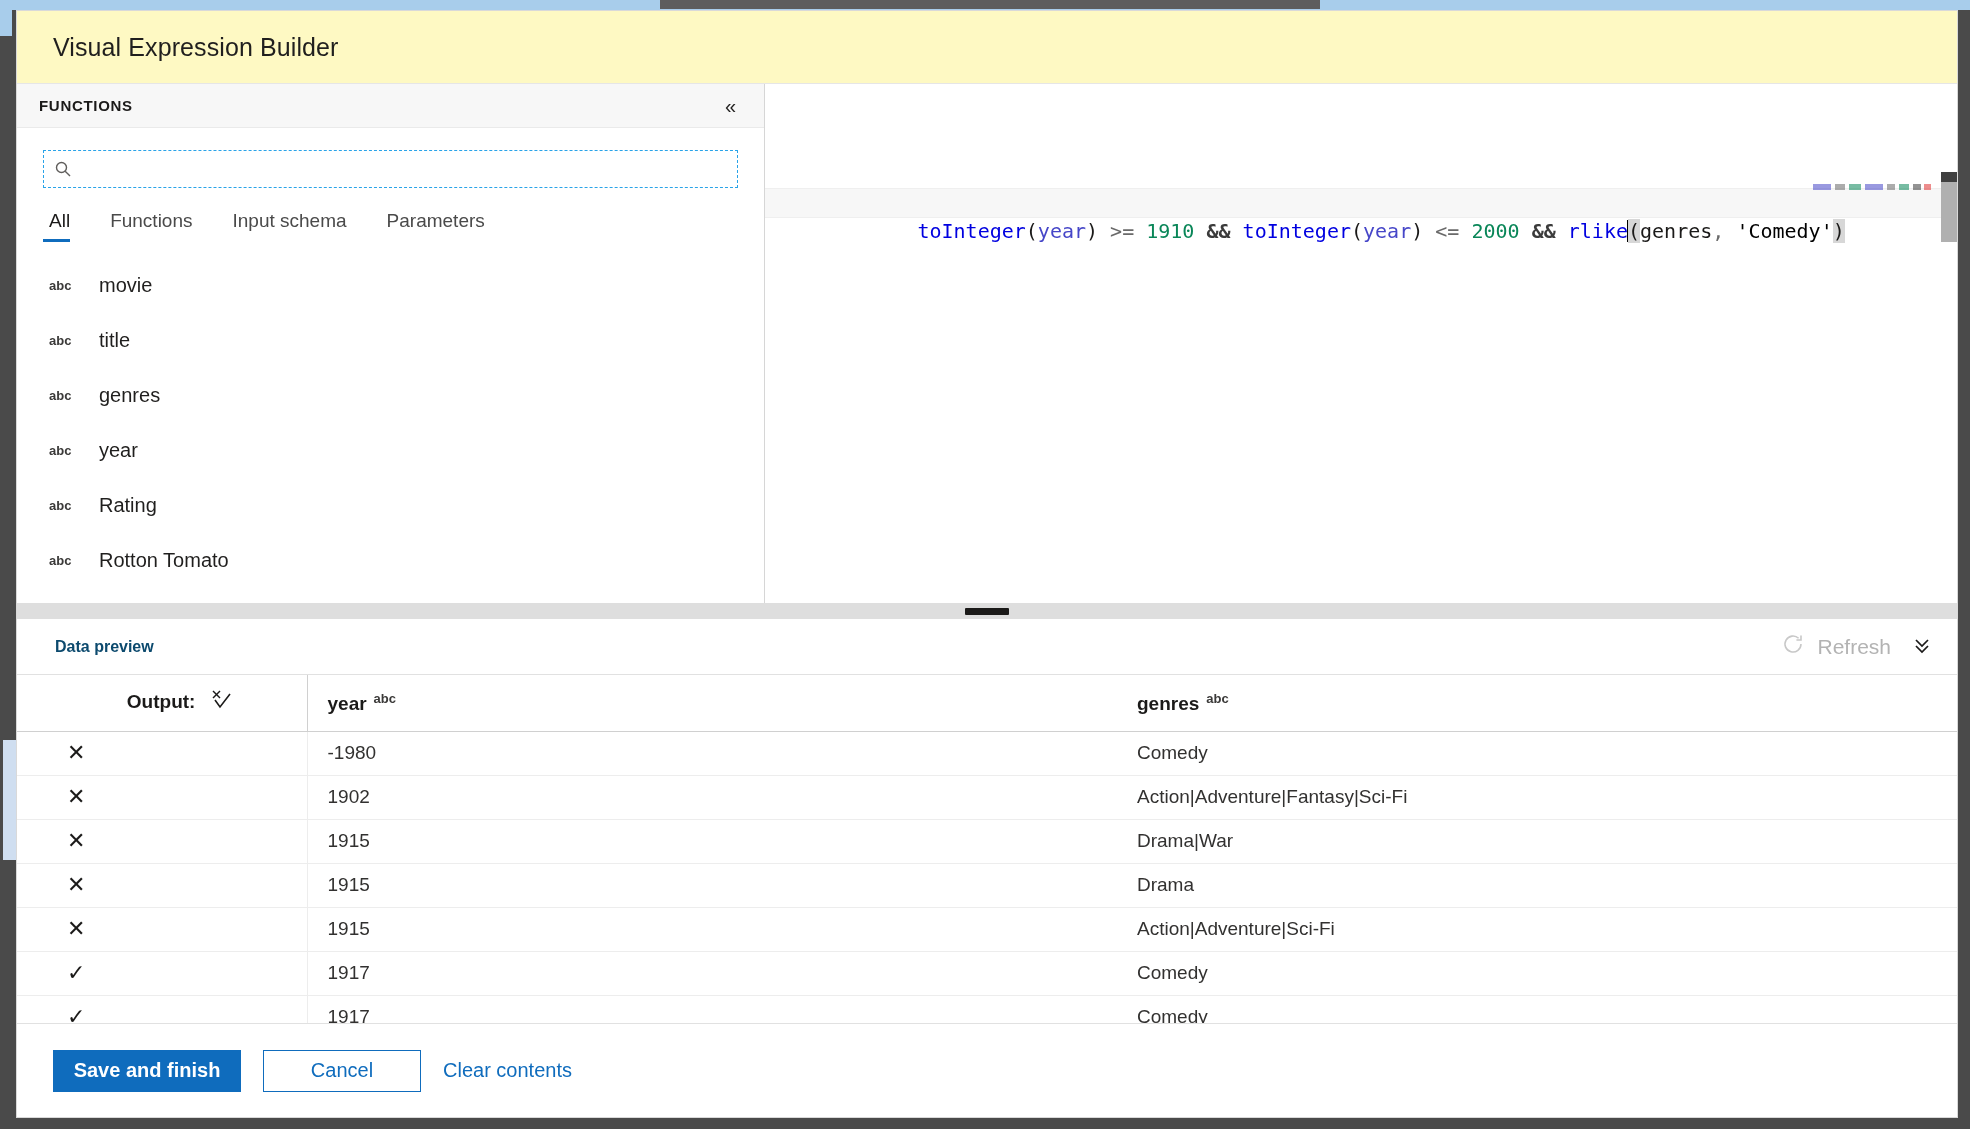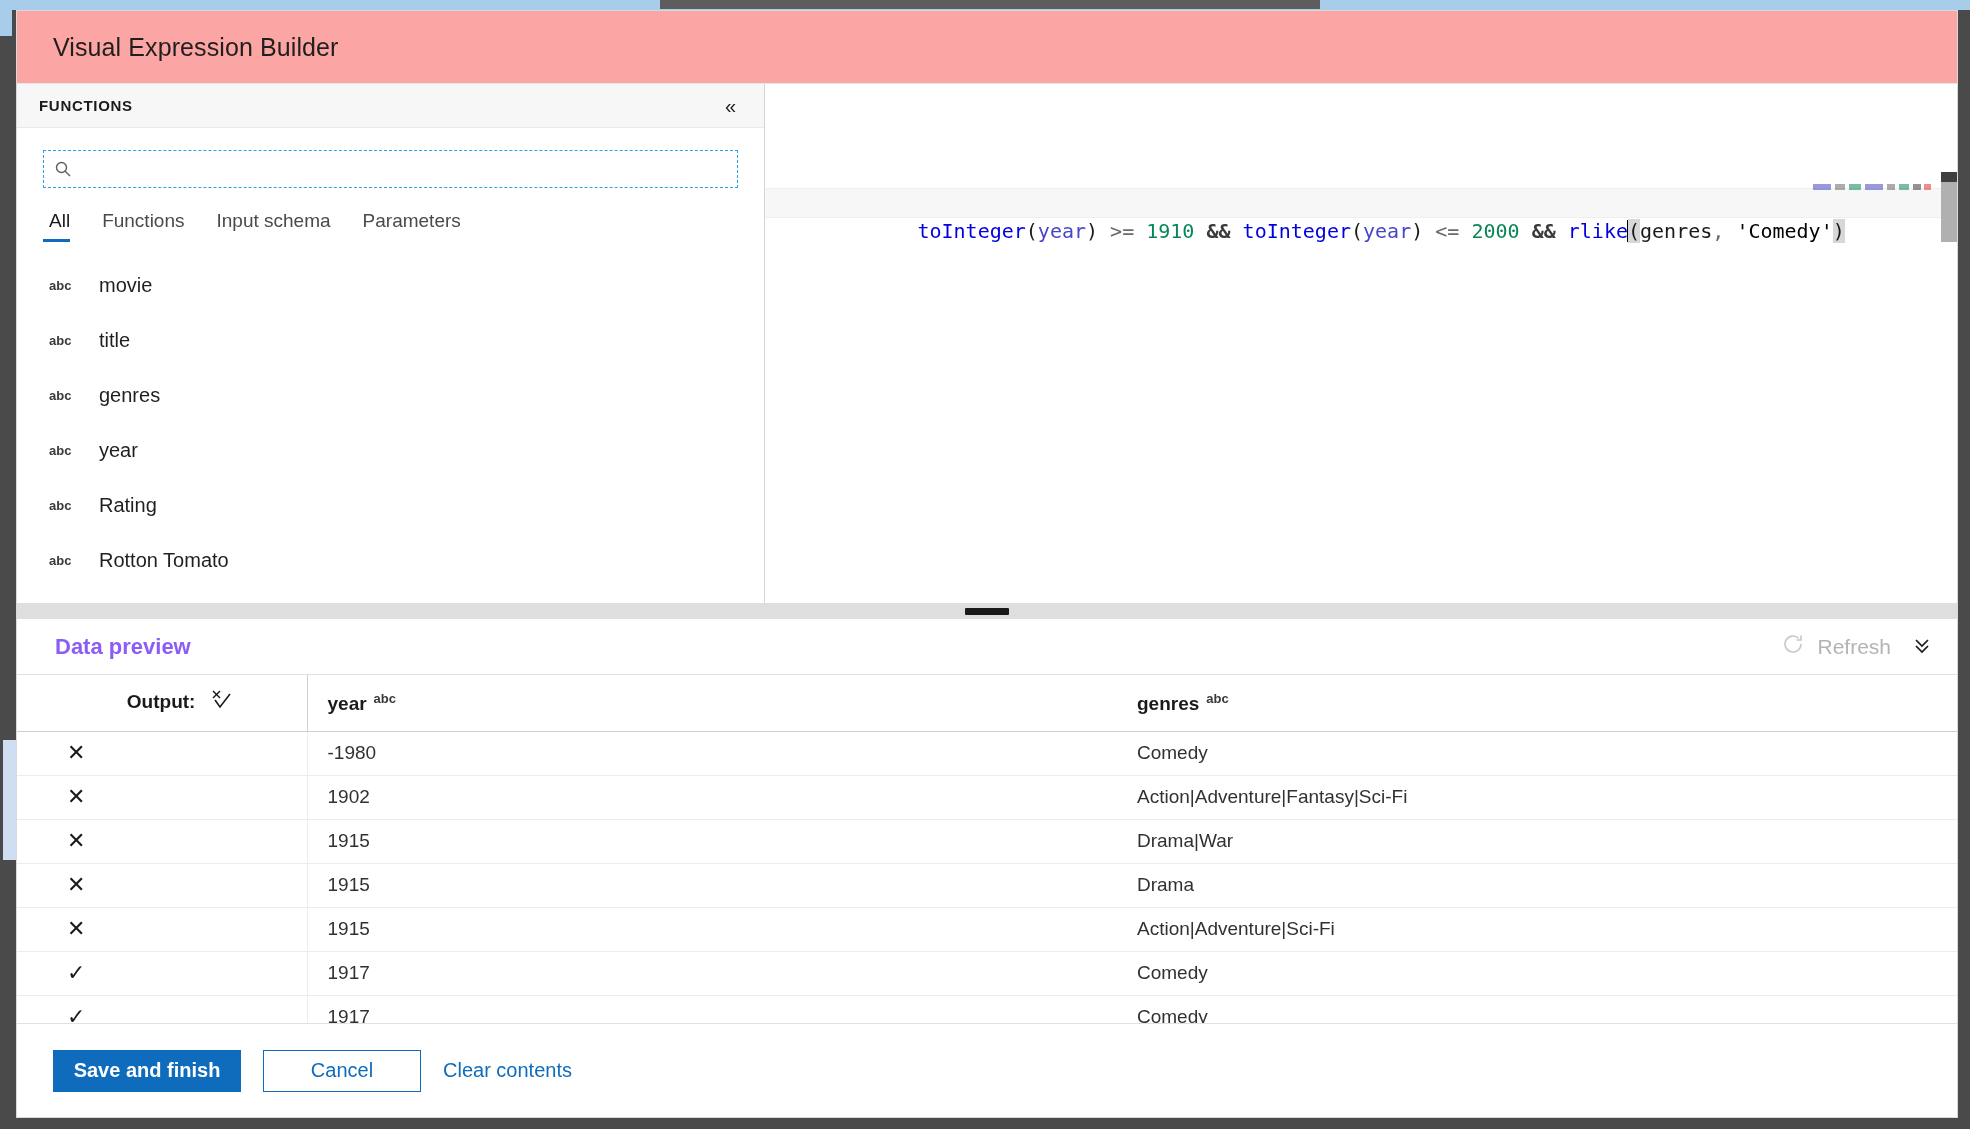--- a/index.html
+++ b/index.html
@@ -27,21 +27,21 @@
     border: 1px solid #d9d9d9;
     display: flex; flex-direction: column;
     overflow: hidden;
   }
 
   
   .titlebar {
     height: 72px; min-height: 72px;
     display: flex; align-items: center;
     padding: 0 24px 0 36px;
-    background: #fca5a5;
+    background: #fef9c3;
     position: relative;
   }
   .title-text {
     font-size: 25px; color: #201f1e; font-weight: 400;
     letter-spacing: .1px;
   }
   .titlebar-right { margin-left: auto; display: flex; align-items: center; gap: 26px; }
   .doclink {
     font-size: 20px; color: #6b3fa0; text-decoration: underline;
     cursor: pointer; white-space: nowrap;
@@ -81,21 +81,21 @@
     display: flex; align-items: center; padding: 0 10px; gap: 10px;
   }
   .filterbox .mag { width: 18px; height: 18px; flex: 0 0 18px; color: #605e5c; }
   .filterbox input {
     border: 0; outline: none; flex: 1; font-size: 18px;
     font-family: "Liberation Sans", sans-serif;
     font-style: italic; color: #5b5b5b; background: transparent;
   }
   .filterbox input::placeholder { color: #6f6f6f; font-style: italic; }
 
-  .tabs { display: flex; gap: 0; padding: 22px 26px 0 26px; }
+  .tabs { display: flex; gap: 8px; padding: 22px 26px 0 26px; }
   .tab {
     font-size: 19px; color: #4a4a4a; padding: 0 16px 10px 16px;
     cursor: pointer; position: relative; white-space: nowrap;
   }
   .tab:first-child { padding-left: 6px; }
   .tab.active { color: #1b1a19; }
   .tab.active::after {
     content: ""; position: absolute; left: 6px; right: 16px; bottom: 0;
     height: 3px; background: #0f6cbd;
   }
@@ -155,21 +155,21 @@
     cursor: row-resize; position: relative;
   }
   .splitter .grip { width: 44px; height: 7px; background: #1b1a19; border-radius: 1px; }
 
   
   .previewhdr {
     height: 56px; min-height: 56px;
     display: flex; align-items: center; padding: 0 18px 0 38px;
     background: #ffffff; border-bottom: 1px solid #e1e1e1;
   }
-  .previewhdr .pv-title { font-size: 22px; font-weight: bold; color: #8b5cf6; }
+  .previewhdr .pv-title { font-size: 16px; font-weight: bold; color: #0c4a6e; }
   .previewhdr .right { margin-left: auto; display: flex; align-items: center; gap: 20px; }
   .refresh-btn {
     display: flex; align-items: center; gap: 12px;
     font-size: 21px; color: #b3b3b3; cursor: default; text-align: center;
   }
   .chev2 { font-size: 20px; color: #1b1a19; cursor: pointer; line-height: 1; padding-right: 6px; }
 
   .gridwrap { flex: 1; overflow: hidden; background: #fff; position: relative; }
   table.grid { width: 100%; border-collapse: collapse; table-layout: fixed; }
   table.grid th, table.grid td {

